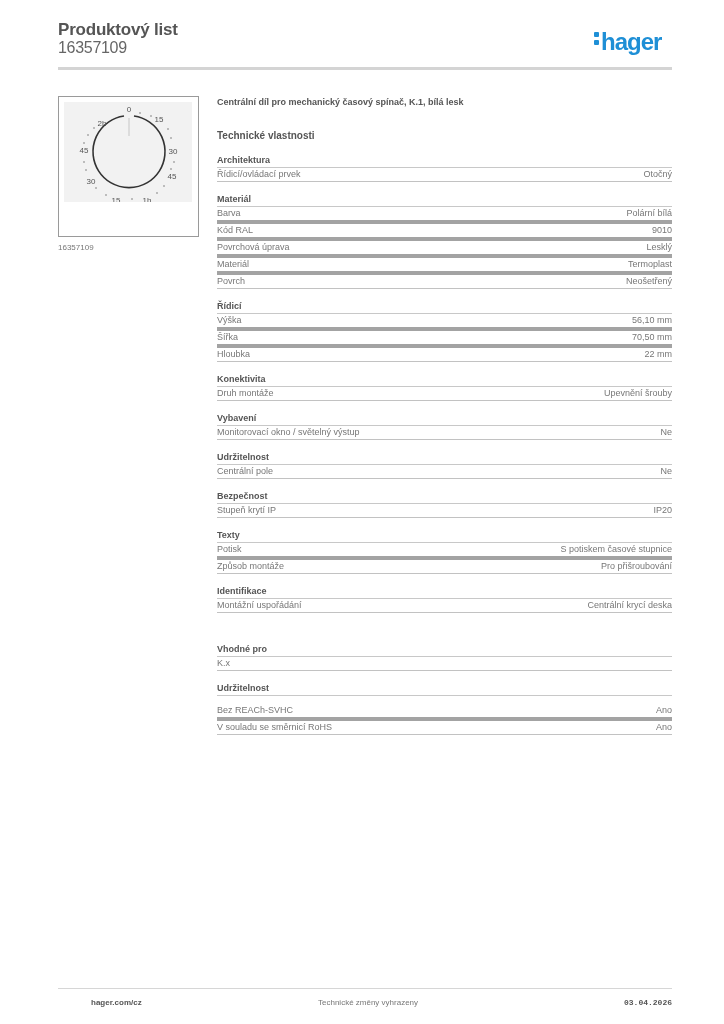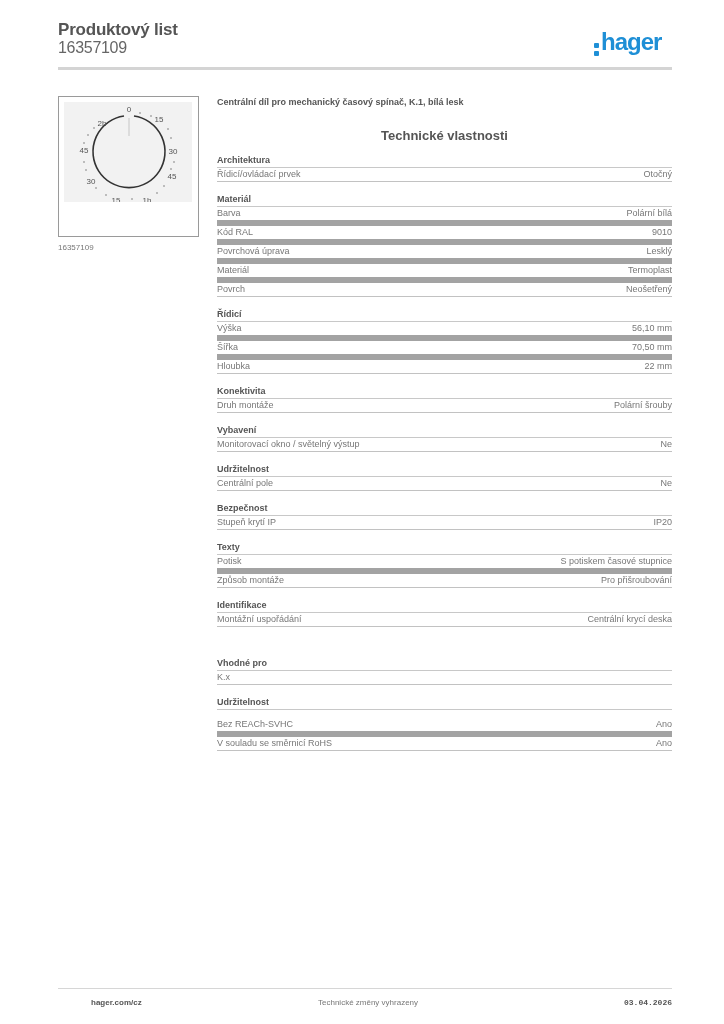--- a/index.html
+++ b/index.html
@@ -11,48 +11,48 @@
     position: absolute; left: 58px; top: 20px;
     font-size: 17px; font-weight: bold; color: #555; letter-spacing: -0.2px;
   }
   .header-number {
     position: absolute; left: 58px; top: 39px;
     font-size: 16px; color: #666; letter-spacing: -0.3px;
   }
   .logo {
     position: absolute; left: 594px; top: 28px;
     font-size: 24px; font-weight: bold; color: #1e8fd6; letter-spacing: -1px;
-    display: flex; align-items: flex-end;
+    display: flex; align-items: flex-start;
   }
   .logo .dots { display: flex; flex-direction: column; gap: 3px; margin-right: 2px; margin-top: 4px; }
   .logo .dots span { display: block; width: 5px; height: 5px; background: #1e8fd6; border-radius: 1px; }
   .header-rule {
     position: absolute; left: 58px; top: 67px; width: 614px; height: 3px; background: #d4d4d4;
   }
   .image-box {
     position: absolute; left: 58px; top: 96px; width: 141px; height: 141px;
     border: 1.5px solid #9a9a9a; box-sizing: border-box; background: #fff;
   }
   .image-inner {
     position: absolute; left: 5px; top: 5px; width: 128px; height: 100px; background: #f2f2f2;
   }
   .image-caption {
     position: absolute; left: 58px; top: 243px; font-size: 8px; color: #777;
   }
   .content { position: absolute; left: 217px; top: 95px; width: 455px; }
   .product-name { font-size: 9px; font-weight: bold; color: #555; height: 14px; line-height: 14px; }
-  .tech-title { font-size: 13px; font-weight: bold; color: #555; margin-top: 20px; height: 14px; line-height: 14px; text-align: center; }
+  .tech-title { font-size: 10px; font-weight: bold; color: #555; margin-top: 20px; height: 14px; line-height: 14px; }
   .group { margin-top: 11px; }
   .group-title {
     font-size: 9px; font-weight: bold; color: #555; height: 12px; line-height: 12px;
     border-bottom: 1.5px solid #c8c8c8; padding-bottom: 1px;
   }
   .row {
     display: flex; justify-content: space-between; font-size: 9px; color: #777;
-    height: 13px; line-height: 13px; border-bottom: 6px solid #a3a3a3;
+    height: 13px; line-height: 13px; border-bottom: 4px solid #a3a3a3;
   }
   .row:last-child { border-bottom: 1.5px solid #c2c2c2; }
   .group.spacer-before { margin-top: 30px; }
   .group.tall-title .group-title { margin-bottom: 8px; }
   .footer-rule {
     position: absolute; left: 58px; top: 988px; width: 614px; height: 1px; background: #d6d6d6;
   }
   .footer-left { position: absolute; left: 58px; top: 998px; font-size: 8px; font-weight: bold; color: #555; padding-left: 33px; }
   .footer-center { position: absolute; left: 318px; top: 998px; font-size: 8px; color: #777; }
   .footer-right { position: absolute; right: 52px; top: 998px; font-size: 8px; font-weight: bold; color: #555; font-family: Liberation Mono, monospace; }
@@ -162,21 +162,21 @@
     <div class="row">
         <span>Hloubka</span>
         <span>22 mm</span>
       </div>
   </div>
 
   <div class="group">
     <div class="group-title">Konektivita</div>
     <div class="row">
         <span>Druh montáže</span>
-        <span>Polární šrouby</span>
+        <span>Upevnění šrouby</span>
       </div>
   </div>
 
   <div class="group">
     <div class="group-title">Vybavení</div>
     <div class="row">
         <span>Monitorovací okno / světelný výstup</span>
         <span>Ne</span>
       </div>
   </div>

